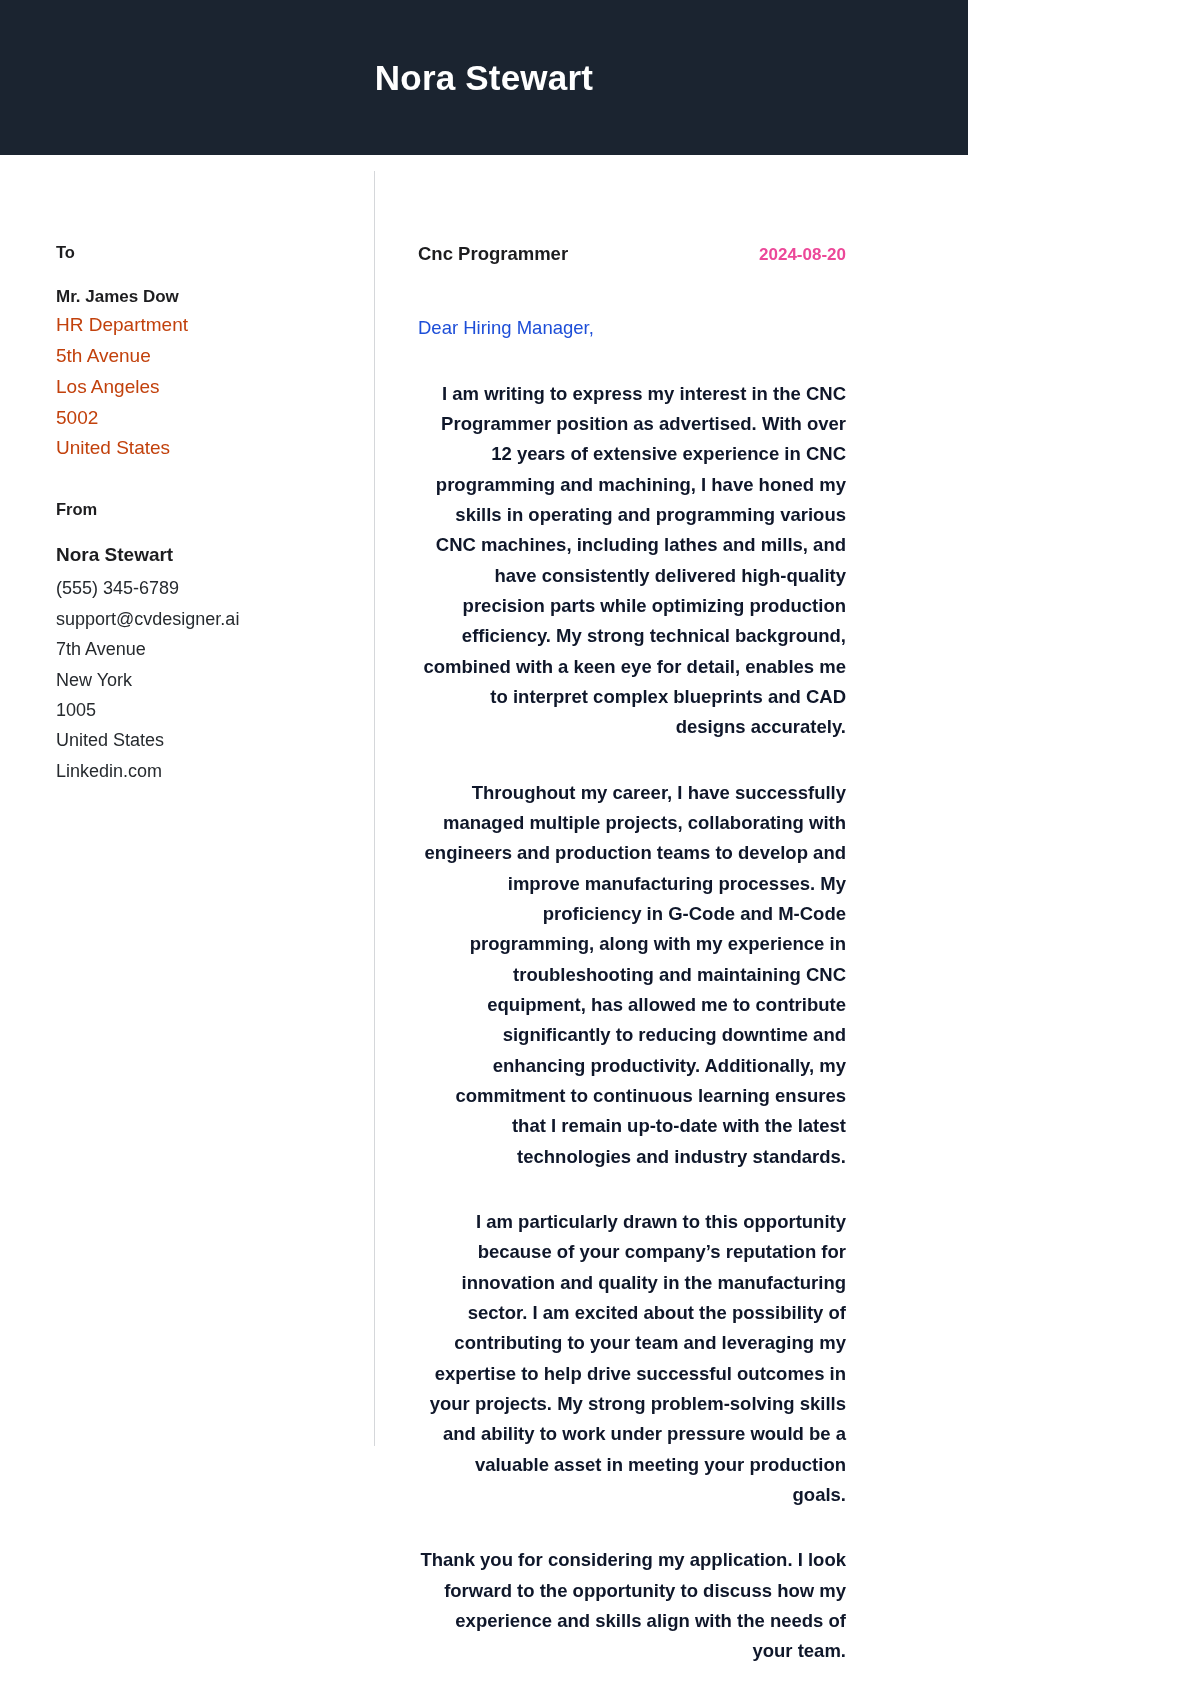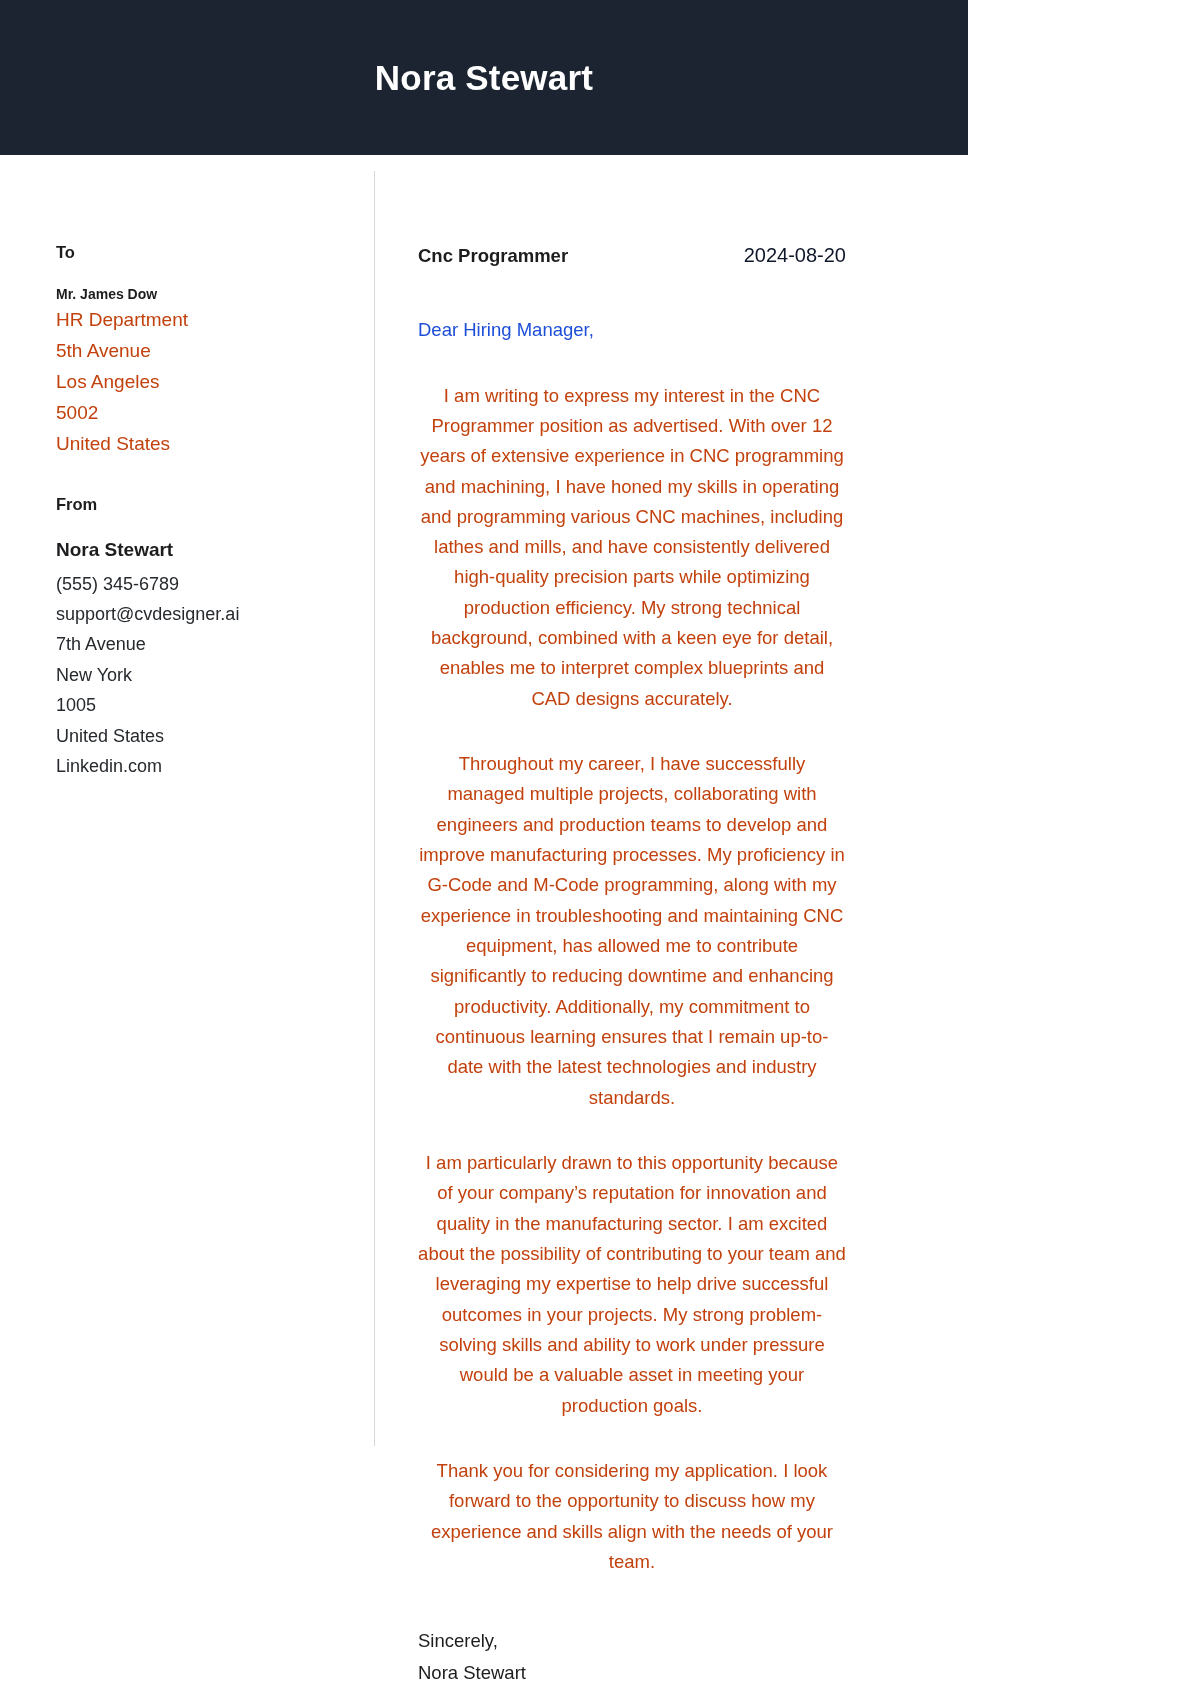--- a/index.html
+++ b/index.html
@@ -63,21 +63,21 @@
 
   
   .block-label {
     font-size: 16.5px;
     font-weight: bold;
     color: #1d1d1f;
     margin: 0 0 20px 0;
     line-height: 1.2;
   }
   .recipient-name {
-    font-size: 14px;
+    font-size: 17px;
     font-weight: bold;
     color: #1d1d1f;
     line-height: 1.62;
     margin: 0;
   }
   .recipient-line {
     font-size: 19px;
     font-weight: normal;
     color: #c2410c;
     line-height: 1.62;
@@ -108,38 +108,39 @@
     align-items: baseline;
     margin-bottom: 48px;
   }
   .job-title {
     font-size: 18.5px;
     font-weight: bold;
     color: #1d1d1f;
     line-height: 1.2;
   }
   .letter-date {
-    font-size: 20px;
-    font-weight: normal;
-    color: #0f172a;
+    font-size: 17px;
+    font-weight: bold;
+    color: #ec4899;
     line-height: 1.2;
     white-space: nowrap;
   }
   .salutation {
     font-size: 18.5px;
     line-height: 1.64;
     color: #1d4ed8;
     margin: 0 0 35px 0;
   }
   .para {
     font-size: 18.5px;
     line-height: 1.64;
-    color: #c2410c;
+    color: #0f172a;
     margin: 0 0 35px 0;
-    text-align: center;
+    text-align: right;
+    font-weight: bold;
   }
   .closing {
     margin-top: 48px;
   }
   .closing-line {
     font-size: 18.5px;
     line-height: 1.7;
     color: #1d1d1f;
     margin: 0;
   }

